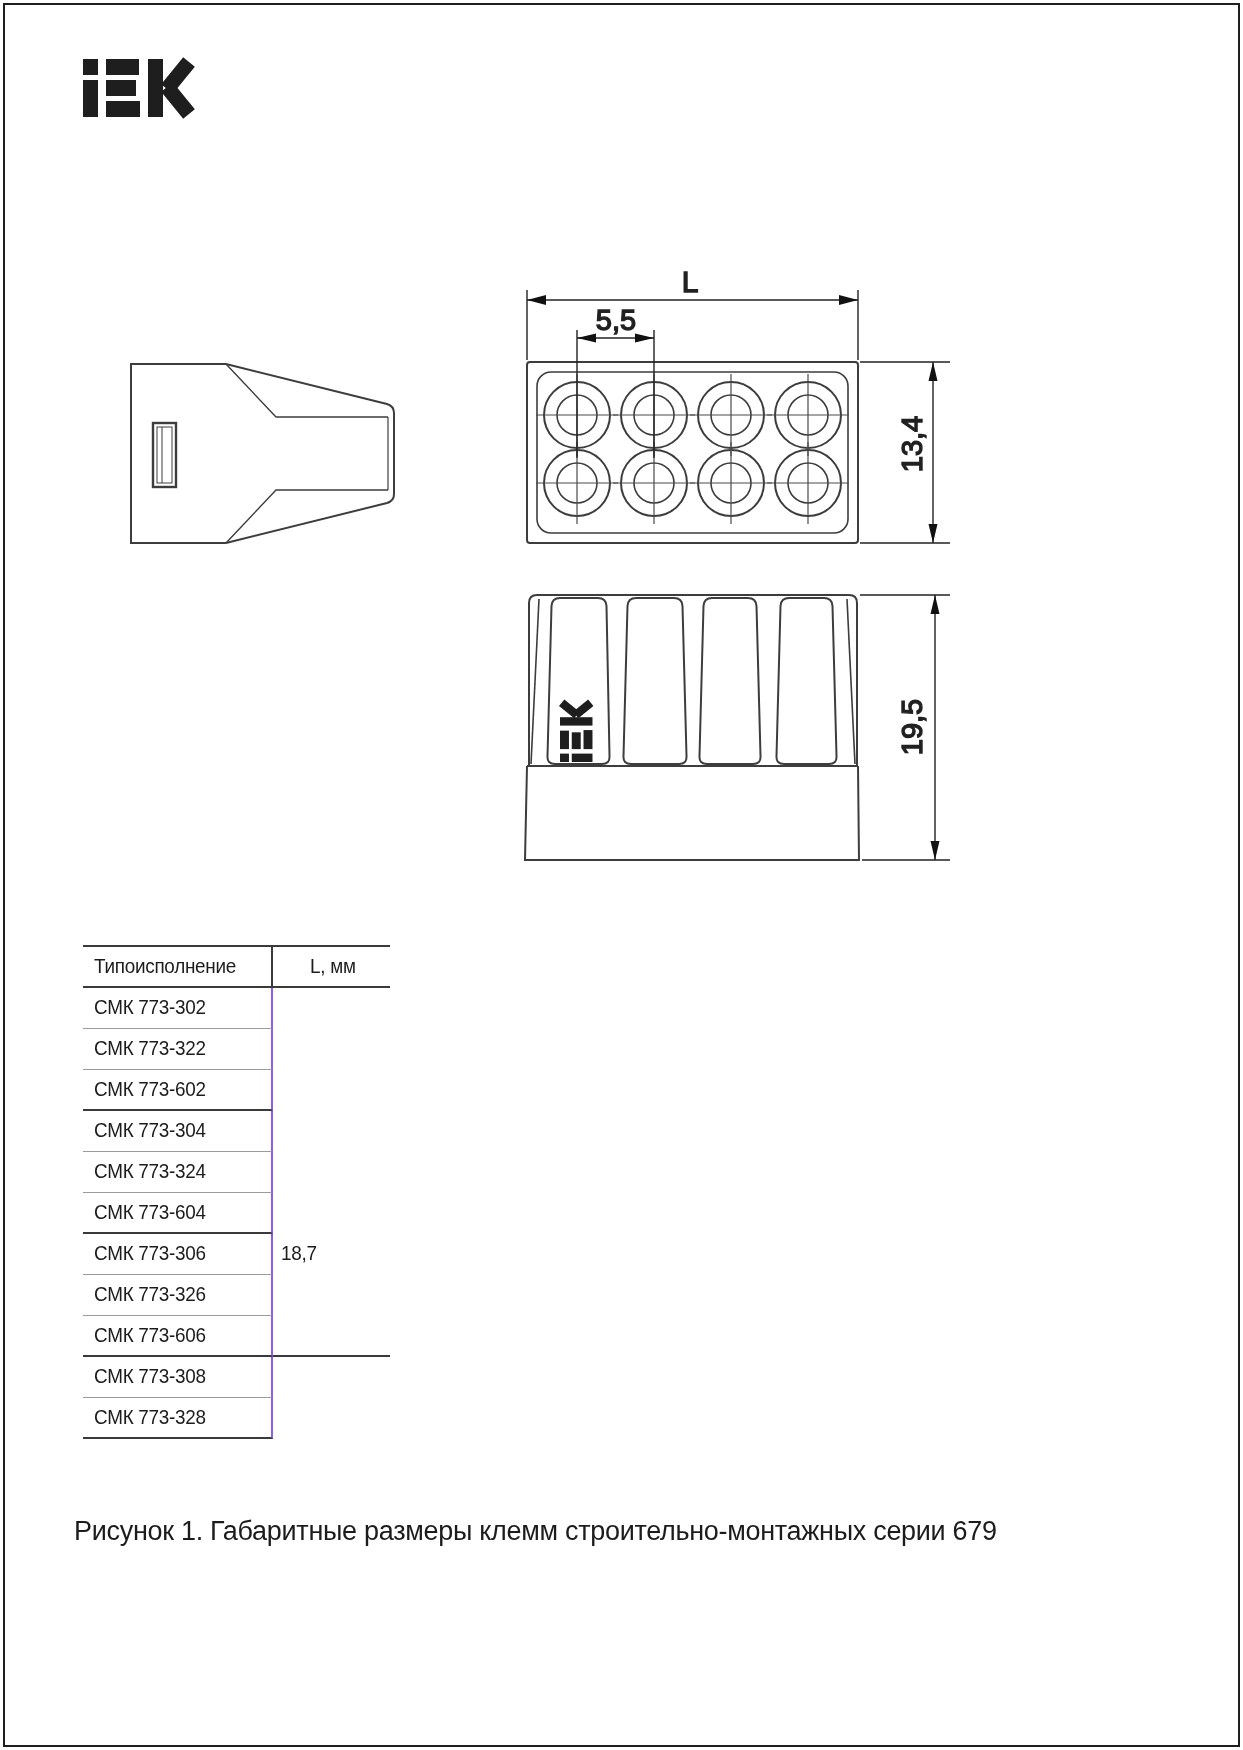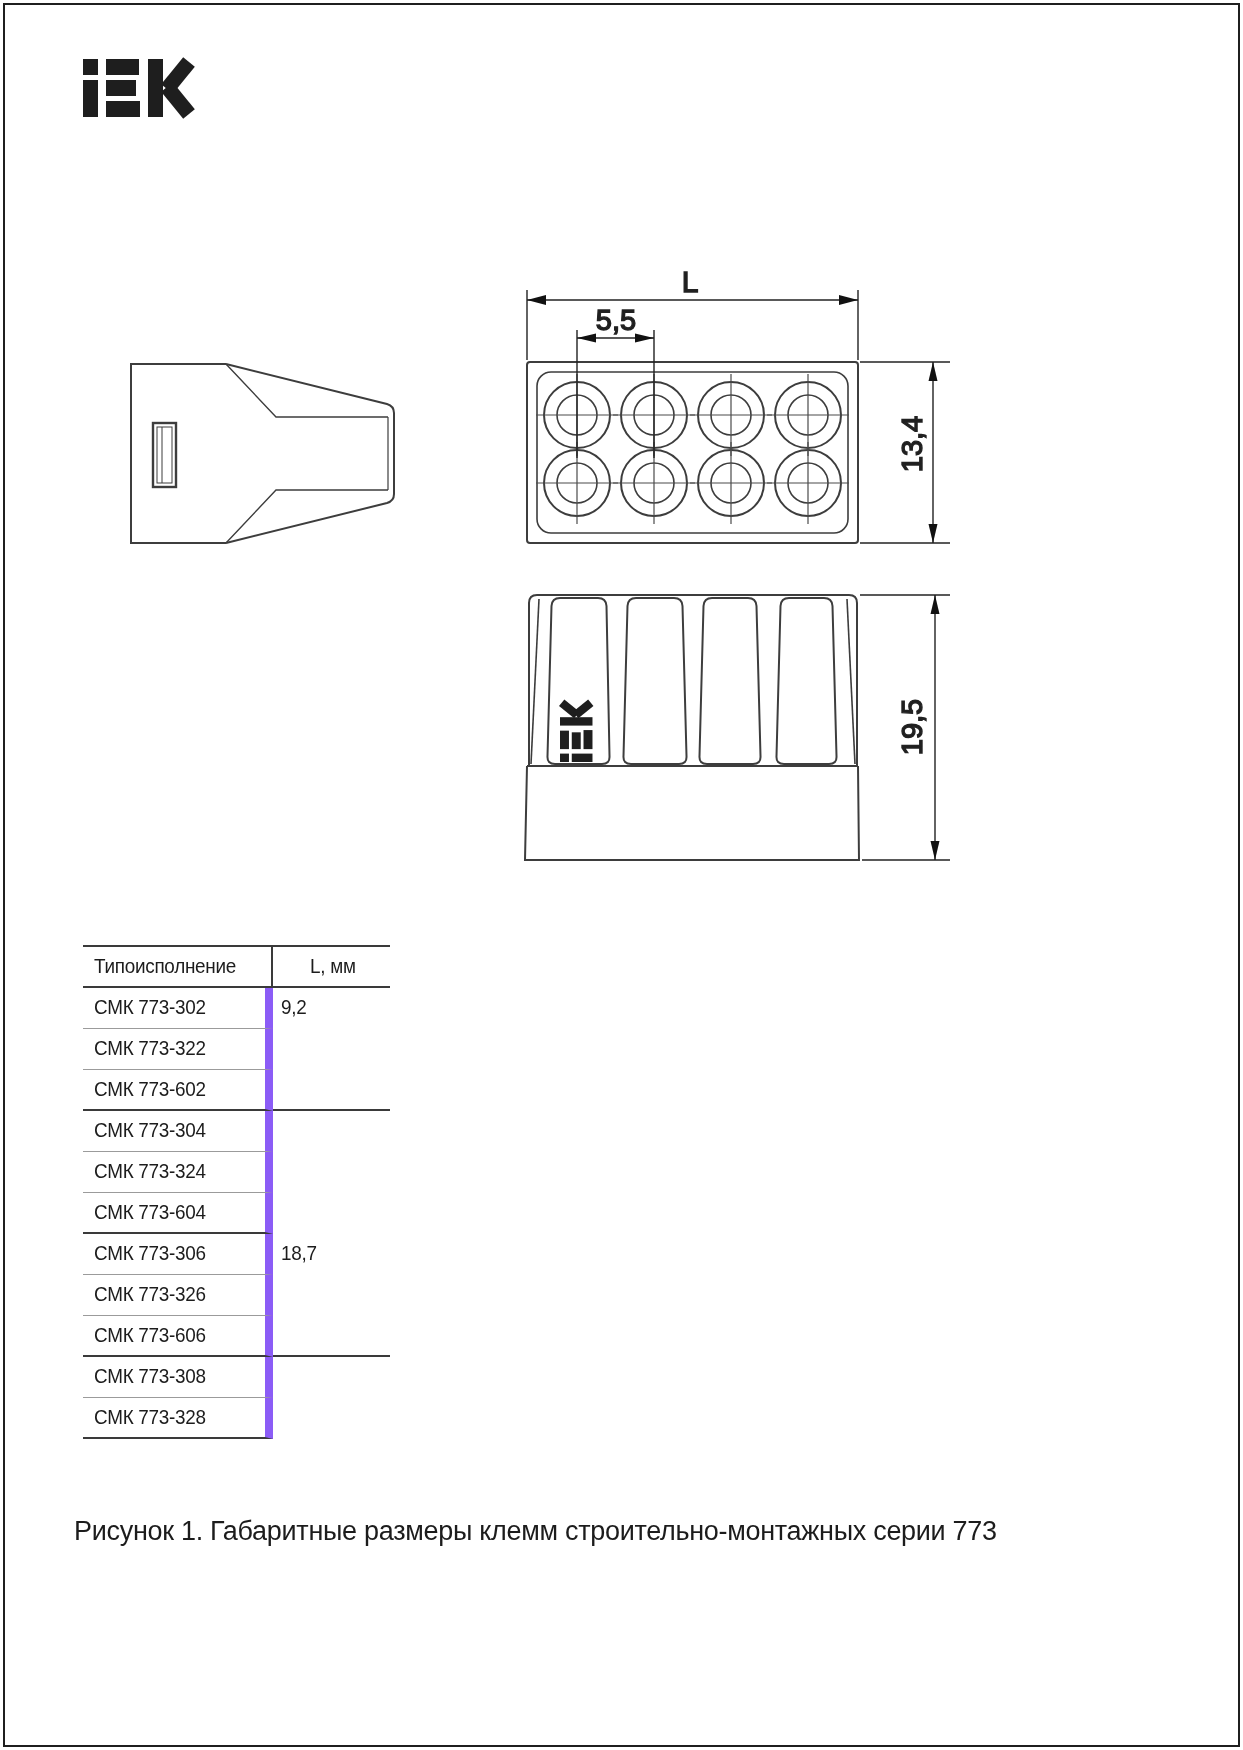--- a/index.html
+++ b/index.html
@@ -36,21 +36,21 @@
     padding:7px 0 0 11px;
   }
   .th-right{
     grid-column:2;grid-row:1;
     border-top:2px solid #3a3a3a;border-bottom:2px solid #3a3a3a;
     padding:7px 0 0 8px;
     text-align:center;
   }
   .model{
     grid-column:1;
-    border-right:8px solid #8b5cf6;
+    border-right:2px solid #8b5cf6;
     border-bottom:1px solid #9b9b9b;
     padding:7px 4px 0 11px;
   }
   .model.group-end{border-bottom:2px solid #3a3a3a;}
   .lval{
     grid-column:2;
     border-bottom:2px solid #3a3a3a;
     padding:7px 0 0 8px;
   }
   .lval.g1{grid-row:2/5;}
@@ -217,18 +217,17 @@
     <div class="cell model group-end" style="grid-row:4"><span class="cond">СМК 773-602</span></div>
     <div class="cell model" style="grid-row:5"><span class="cond">СМК 773-304</span></div>
     <div class="cell model" style="grid-row:6"><span class="cond">СМК 773-324</span></div>
     <div class="cell model group-end" style="grid-row:7"><span class="cond">СМК 773-604</span></div>
     <div class="cell model" style="grid-row:8"><span class="cond">СМК 773-306</span></div>
     <div class="cell model" style="grid-row:9"><span class="cond">СМК 773-326</span></div>
     <div class="cell model group-end" style="grid-row:10"><span class="cond">СМК 773-606</span></div>
     <div class="cell model" style="grid-row:11"><span class="cond">СМК 773-308</span></div>
     <div class="cell model group-end" style="grid-row:12"><span class="cond">СМК 773-328</span></div>
 
-    <div class="cell lval g1"><span class="cond">9,2</span></div>
     <div class="cell lval g3"><span class="cond">18,7</span></div>
   </div>
 
-  <div class="caption">Рисунок 1. Габаритные размеры клемм строительно-монтажных серии 773</div>
+  <div class="caption">Рисунок 1. Габаритные размеры клемм строительно-монтажных серии 679</div>
 </div>
 
 </body></html>

